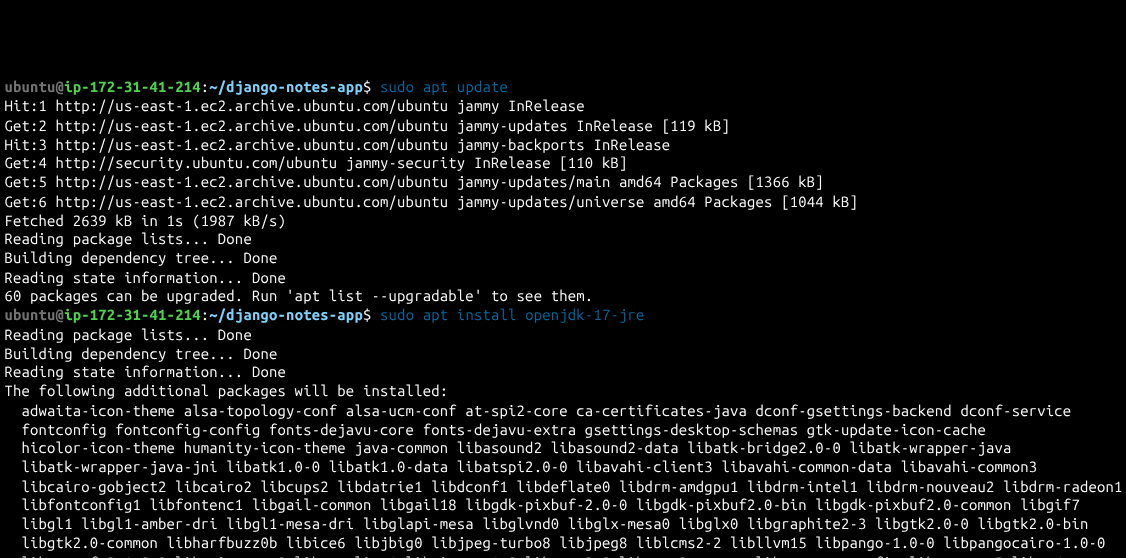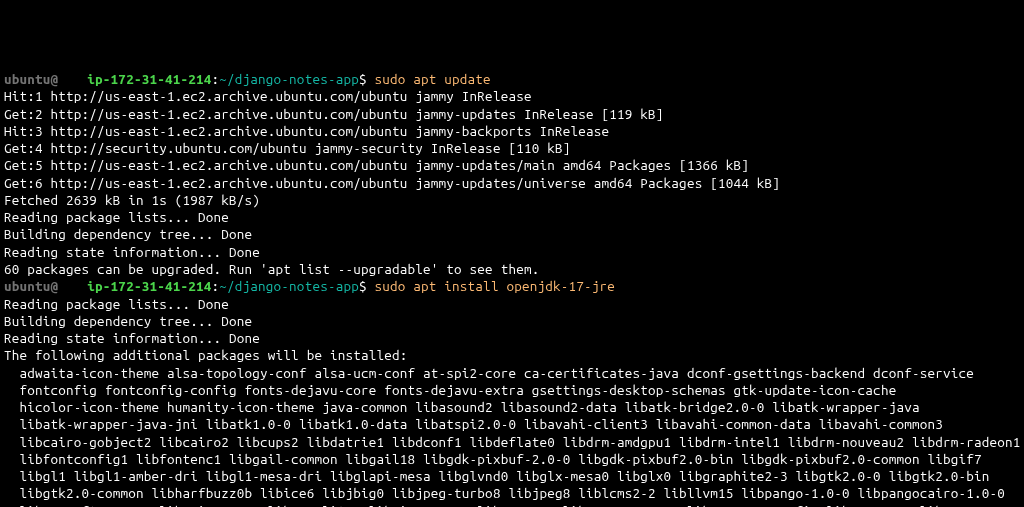--- a/index.html
+++ b/index.html
@@ -14,24 +14,24 @@
     line-height: 1.28;
     color: #ffffff;
     padding: 2px 4px;
     white-space: pre;
     overflow: hidden;
     width: 1024px;
     height: 507px;
     letter-spacing: 0.2px;
   }
   .user { color: #737373; font-weight: bold; }
-  .host { color: #4bd54b; font-weight: bold; padding-left: 29px; }
-  .path { color: #14b8a6; font-weight: normal; }
+  .host { color: #4bd54b; font-weight: bold; }
+  .path { color: #7dd3fc; font-weight: bold; }
   .dollar { color: #ffffff; }
-  .cmd { color: #fdba74; }
+  .cmd { color: #0369a1; }
   .line { display: block; }
   
 </style>
 </head>
 <body>
 
 
 
 <div id="terminal"><span class="line"><span class="user">ubuntu</span><span class="user">@</span><span class="host">ip-172-31-41-214</span><span class="dollar">:</span><span class="path">~/django-notes-app</span><span class="dollar">$ </span><span class="cmd">sudo apt update</span></span><span class="line">Hit:1 http://us-east-1.ec2.archive.ubuntu.com/ubuntu jammy InRelease</span><span class="line">Get:2 http://us-east-1.ec2.archive.ubuntu.com/ubuntu jammy-updates InRelease [119 kB]</span><span class="line">Hit:3 http://us-east-1.ec2.archive.ubuntu.com/ubuntu jammy-backports InRelease</span><span class="line">Get:4 http://security.ubuntu.com/ubuntu jammy-security InRelease [110 kB]</span><span class="line">Get:5 http://us-east-1.ec2.archive.ubuntu.com/ubuntu jammy-updates/main amd64 Packages [1366 kB]</span><span class="line">Get:6 http://us-east-1.ec2.archive.ubuntu.com/ubuntu jammy-updates/universe amd64 Packages [1044 kB]</span><span class="line">Fetched 2639 kB in 1s (1987 kB/s)</span><span class="line">Reading package lists... Done</span><span class="line">Building dependency tree... Done</span><span class="line">Reading state information... Done</span><span class="line">60 packages can be upgraded. Run 'apt list --upgradable' to see them.</span><span class="line"><span class="user">ubuntu</span><span class="user">@</span><span class="host">ip-172-31-41-214</span><span class="dollar">:</span><span class="path">~/django-notes-app</span><span class="dollar">$ </span><span class="cmd">sudo apt install openjdk-17-jre</span></span><span class="line">Reading package lists... Done</span><span class="line">Building dependency tree... Done</span><span class="line">Reading state information... Done</span><span class="line">The following additional packages will be installed:</span><span class="line">  adwaita-icon-theme alsa-topology-conf alsa-ucm-conf at-spi2-core ca-certificates-java dconf-gsettings-backend dconf-service</span><span class="line">  fontconfig fontconfig-config fonts-dejavu-core fonts-dejavu-extra gsettings-desktop-schemas gtk-update-icon-cache</span><span class="line">  hicolor-icon-theme humanity-icon-theme java-common libasound2 libasound2-data libatk-bridge2.0-0 libatk-wrapper-java</span><span class="line">  libatk-wrapper-java-jni libatk1.0-0 libatk1.0-data libatspi2.0-0 libavahi-client3 libavahi-common-data libavahi-common3</span><span class="line">  libcairo-gobject2 libcairo2 libcups2 libdatrie1 libdconf1 libdeflate0 libdrm-amdgpu1 libdrm-intel1 libdrm-nouveau2 libdrm-radeon1</span><span class="line">  libfontconfig1 libfontenc1 libgail-common libgail18 libgdk-pixbuf-2.0-0 libgdk-pixbuf2.0-bin libgdk-pixbuf2.0-common libgif7</span><span class="line">  libgl1 libgl1-amber-dri libgl1-mesa-dri libglapi-mesa libglvnd0 libglx-mesa0 libglx0 libgraphite2-3 libgtk2.0-0 libgtk2.0-bin</span><span class="line">  libgtk2.0-common libharfbuzz0b libice6 libjbig0 libjpeg-turbo8 libjpeg8 liblcms2-2 libllvm15 libpango-1.0-0 libpangocairo-1.0-0</span><span class="line">  libpangoft2-1.0-0 libpciaccess0 libpcsclite1 libpixman-1-0 librsvg2-2 librsvg2-common libsensors-config libsensors5 libsm6</span></div>
 

